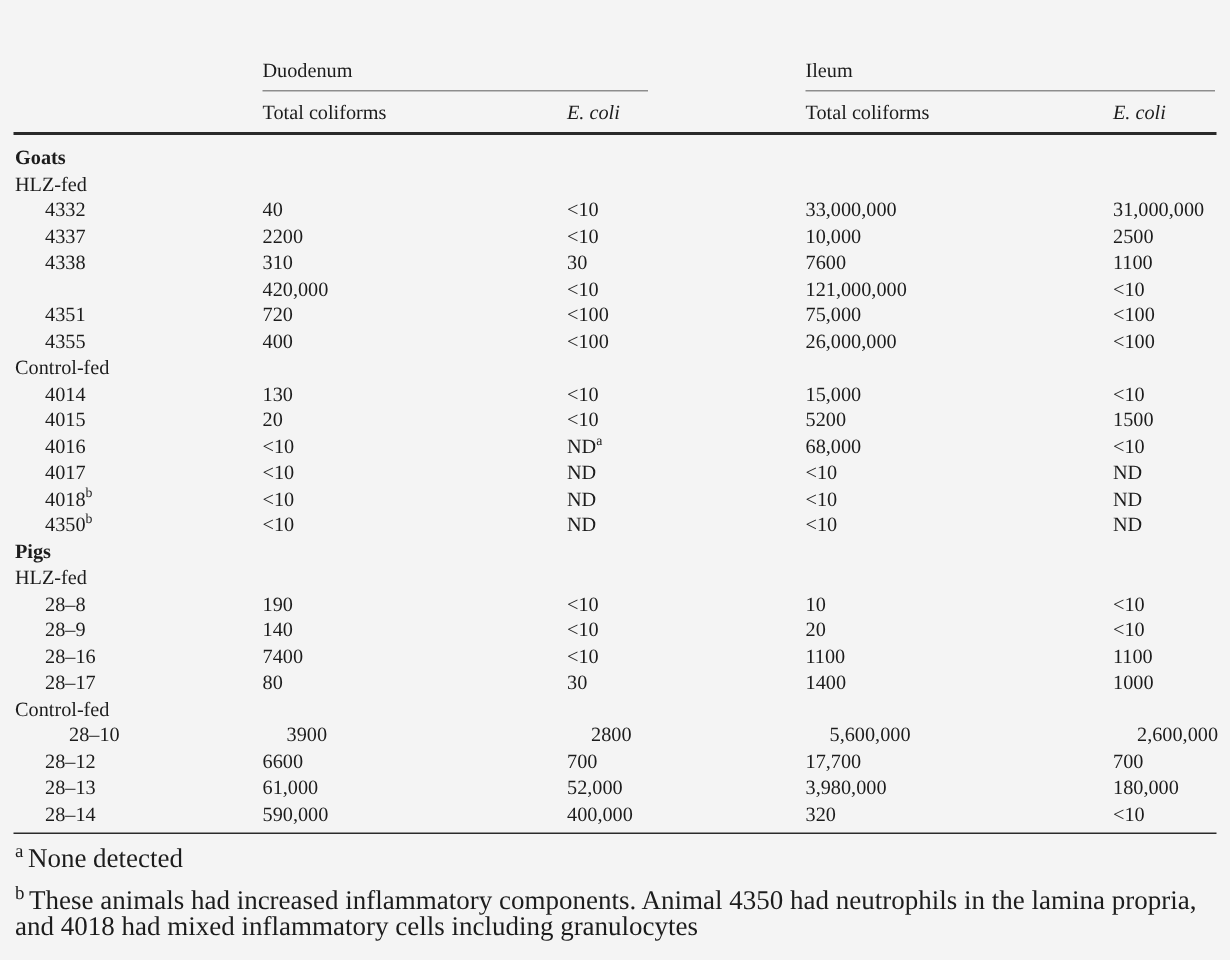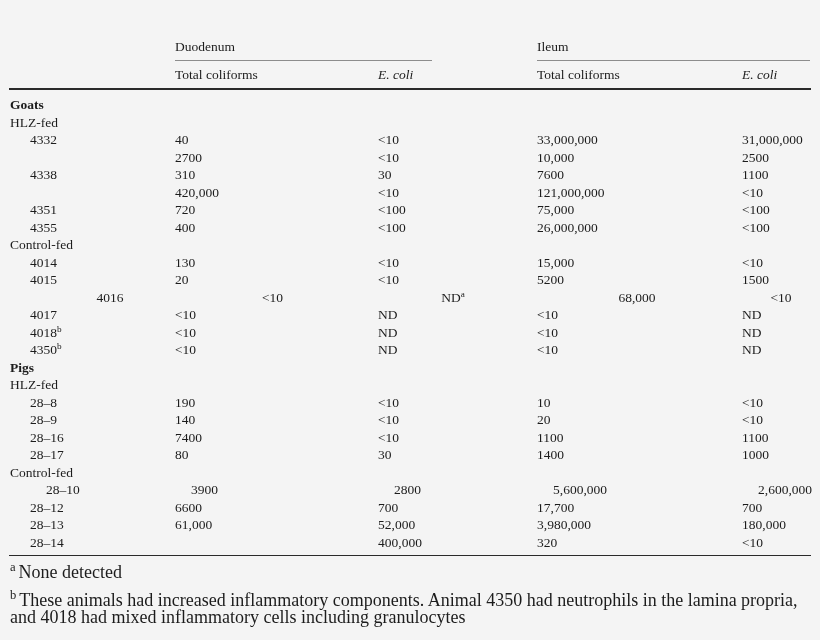--- a/index.html
+++ b/index.html
@@ -124,21 +124,22 @@
         <span class="col-id sub-sect">HLZ-fed</span>
       </div>
       <div class="row" style="top: 131px;">
         <span class="col-id indent">4332</span>
         <span class="col-d-tc">40</span>
         <span class="col-d-ec">&lt;10</span>
         <span class="col-i-tc">33,000,000</span>
         <span class="col-i-ec">31,000,000</span>
       </div>
       <div class="row" style="top: 148.5px;">
-        <span class="col-d-tc">2700</span>
+        <span class="col-id indent">4337</span>
+        <span class="col-d-tc">2200</span>
         <span class="col-d-ec">&lt;10</span>
         <span class="col-i-tc">10,000</span>
         <span class="col-i-ec">2500</span>
       </div>
       <div class="row" style="top: 166px;">
         <span class="col-id indent">4338</span>
         <span class="col-d-tc">310</span>
         <span class="col-d-ec">30</span>
         <span class="col-i-tc">7600</span>
         <span class="col-i-ec">1100</span>
@@ -173,21 +174,21 @@
         <span class="col-i-tc">15,000</span>
         <span class="col-i-ec">&lt;10</span>
       </div>
       <div class="row" style="top: 271px;">
         <span class="col-id indent">4015</span>
         <span class="col-d-tc">20</span>
         <span class="col-d-ec">&lt;10</span>
         <span class="col-i-tc">5200</span>
         <span class="col-i-ec">1500</span>
       </div>
-      <div class="row" style="top: 288.5px; text-align: center;">
+      <div class="row" style="top: 288.5px;">
         <span class="col-id indent">4016</span>
         <span class="col-d-tc">&lt;10</span>
         <span class="col-d-ec">ND<sup>a</sup></span>
         <span class="col-i-tc">68,000</span>
         <span class="col-i-ec">&lt;10</span>
       </div>
       <div class="row" style="top: 306px;">
         <span class="col-id indent">4017</span>
         <span class="col-d-tc">&lt;10</span>
         <span class="col-d-ec">ND</span>
@@ -261,20 +262,21 @@
       </div>
       <div class="row" style="top: 516px;">
         <span class="col-id indent">28–13</span>
         <span class="col-d-tc">61,000</span>
         <span class="col-d-ec">52,000</span>
         <span class="col-i-tc">3,980,000</span>
         <span class="col-i-ec">180,000</span>
       </div>
       <div class="row" style="top: 533.5px;">
         <span class="col-id indent">28–14</span>
+        <span class="col-d-tc">590,000</span>
         <span class="col-d-ec">400,000</span>
         <span class="col-i-tc">320</span>
         <span class="col-i-ec">&lt;10</span>
       </div>
     </div>
 
   <div class="rule-thin" id="bottom-rule" style="top: 555px;"></div>
 
   <div id="footnote-area">
       <div class="footnote" style="top: 564px;"><span class="fmark">a</span><span>None detected</span></div>

